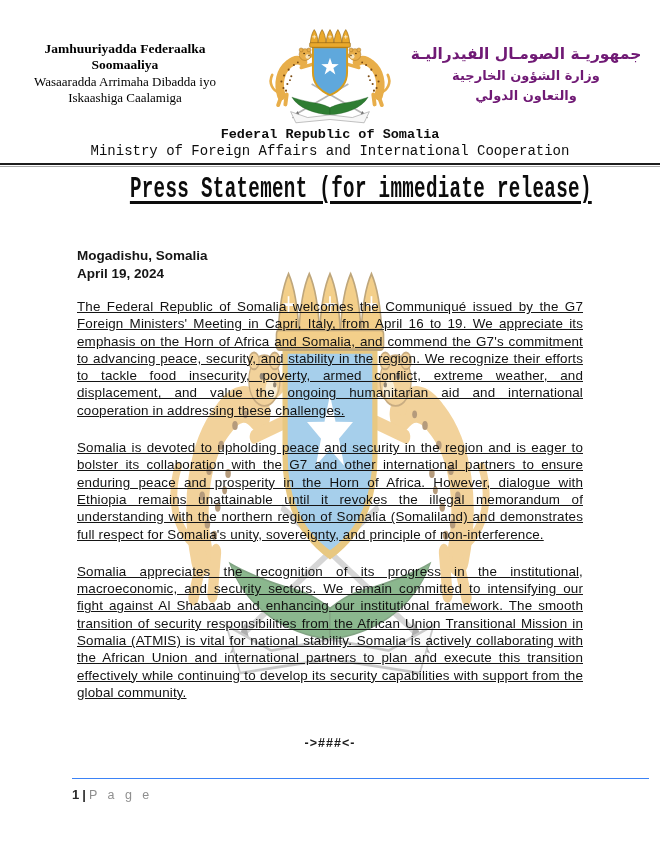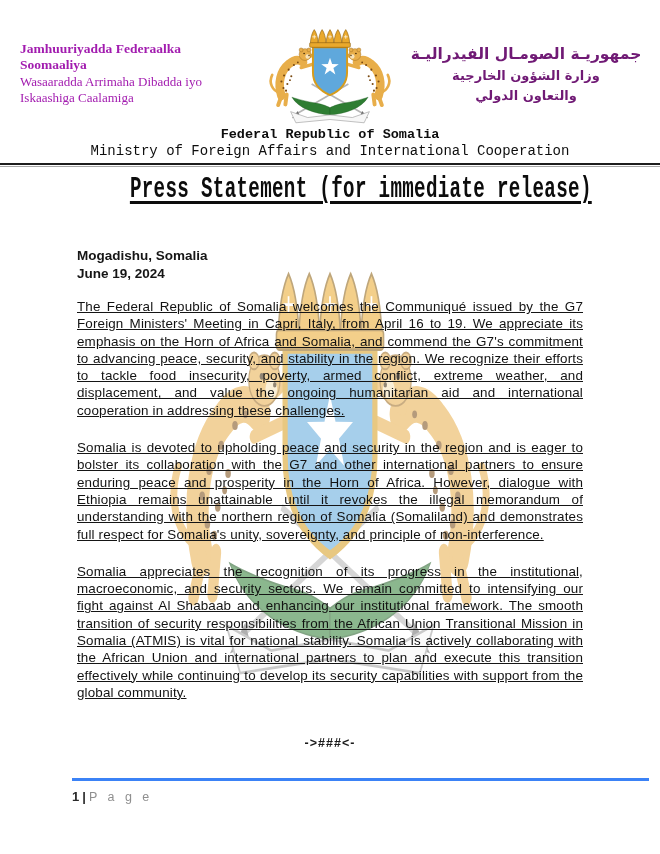--- a/index.html
+++ b/index.html
@@ -4,22 +4,22 @@
 <style>
   * { margin:0; padding:0; box-sizing:border-box; }
   html,body { background:#e9e9e9; }
   .page {
     position:relative; width:660px; height:854px; margin:0 auto;
     background:#ffffff; overflow:hidden;
     font-family:"Liberation Sans", sans-serif; color:#151515;
   }
   
   .hdr-somali {
-    position:absolute; left:20px; top:41px; width:210px; text-align:left;
-    font-family:"Liberation Serif", serif; color:#a21caf; line-height:16px;
+    position:absolute; left:20px; top:41px; width:210px; text-align:center;
+    font-family:"Liberation Serif", serif; color:#000000; line-height:16px;
   }
   .hdr-somali .l1 { font-weight:bold; font-size:13.5px; margin-bottom:1px; }
   .hdr-somali .l2, .hdr-somali .l3 { font-size:13px; }
 
   .hdr-arabic {
     position:absolute; right:12px; top:36px; width:244px; text-align:center;
     direction:rtl; font-family:"DejaVu Sans", sans-serif; color:#701a75;margin-top:6px;
   }
   .hdr-arabic .a1 { font-size:15.5px; font-weight:bold; line-height:24px; }
   .hdr-arabic .a2, .hdr-arabic .a3 { font-size:13px; font-weight:bold; line-height:20px; }
@@ -61,21 +61,21 @@
   }
 
   .end-mark {
     position:absolute; top:736px; left:0; right:0; text-align:center;
     font-weight:bold; font-size:12.5px; color:#1a1a1a; z-index:2; letter-spacing:1px;
   }
 
   
   .footer {
     position:absolute; top:778px; left:72px; width:577px;
-    border-top:3px solid #3b82f6; padding-top:6px; z-index:2;
+    border-top:1px solid #3b82f6; padding-top:6px; z-index:2;
   }
   .footer .num { font-weight:bold; font-size:13px; color:#2a2a2a; }
   .footer .bar { font-weight:bold; font-size:13px; color:#2a2a2a; padding:0 3px; }
   .footer .pg  { font-size:12.5px; color:#8f8f8f; letter-spacing:3.5px; }
 </style>
 </head>
 <body>
 
 <div class="page">
 
@@ -171,21 +171,21 @@
     <span>Press Statement (for immediate release)</span>
   </div>
 
   <svg class="watermark" viewBox="0 0 220 160" preserveAspectRatio="none" xmlns="http://www.w3.org/2000/svg">
     <use href="#coa"></use>
   </svg>
 
   <div class="content">
     <div class="dateline">
       <div>Mogadishu, Somalia</div>
-      <div>June 19, 2024</div>
+      <div>April 19, 2024</div>
     </div>
     <div class="paras">
       <p>The Federal Republic of Somalia welcomes the Communiqué issued by the G7 Foreign Ministers' Meeting in Capri, Italy, from April 16 to 19. We appreciate its emphasis on the Horn of Africa and Somalia, and commend the G7's commitment to advancing peace, security, and stability in the region. We recognize their efforts to tackle food insecurity, poverty, armed conflict, extreme weather, and displacement, and value the ongoing humanitarian aid and international cooperation in addressing these challenges.</p>
       <p>Somalia is devoted to upholding peace and security in the region and is eager to bolster its collaboration with the G7 and other international partners to ensure enduring peace and prosperity in the Horn of Africa. However, dialogue with Ethiopia remains unattainable until it revokes the illegal memorandum of understanding with the northern region of Somalia (Somaliland) and demonstrates full respect for Somalia's unity, sovereignty, and principle of non-interference.</p>
       <p>Somalia appreciates the recognition of its progress in the institutional, macroeconomic, and security sectors. We remain committed to intensifying our fight against Al Shabaab and enhancing our institutional framework. The smooth transition of security responsibilities from the African Union Transitional Mission in Somalia (ATMIS) is vital for national stability. Somalia is actively collaborating with the African Union and international partners to plan and execute this transition effectively while continuing to develop its security capabilities with support from the global community.</p>
     </div>
   </div>
 
   <div class="end-mark">-&gt;###&lt;-</div>
 

